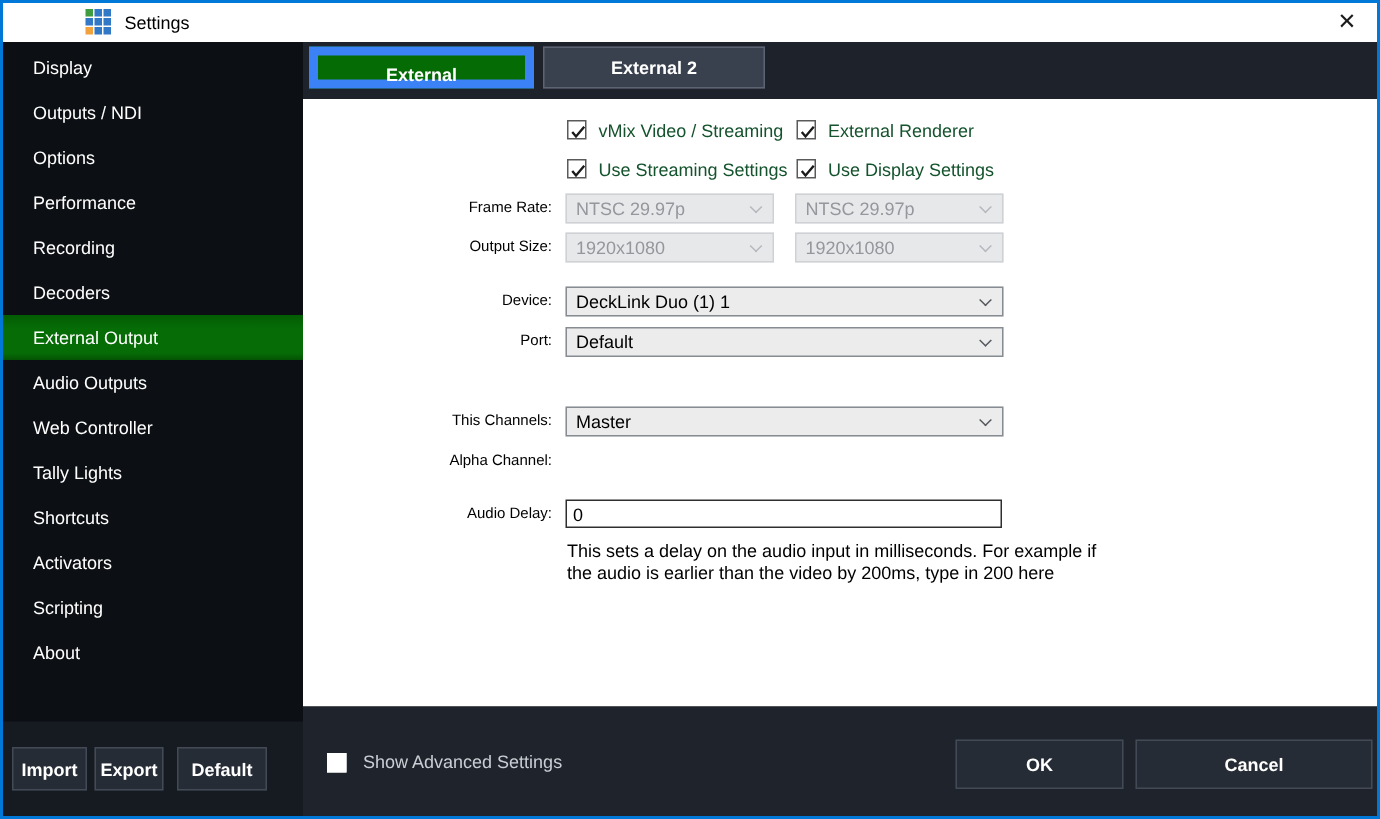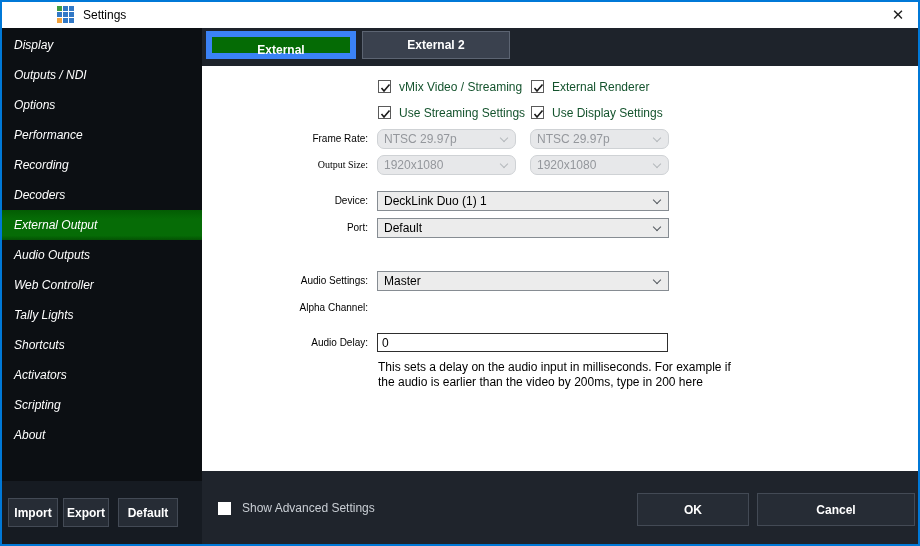--- a/index.html
+++ b/index.html
@@ -31,22 +31,22 @@
     border:none; background:transparent; font-size:15px; line-height:26px;
     color:#1b1b1b; cursor:pointer; font-family:"Liberation Sans",sans-serif;
   }
 
   
   .sidebar {
     position:absolute; left:0; top:26px; width:200px; height:453px;
     background:#0c0f13; padding-top:2px;
   }
   .nav-item {
-    height:30px; line-height:30px; padding-left:12px;
-    font-size:12px; color:#ffffff; cursor:pointer; white-space:nowrap;font-style:italic;
+    height:30px; line-height:30px; padding-left:20px;
+    font-size:12px; color:#ffffff; cursor:pointer; white-space:nowrap;
   }
   .nav-item.selected {
     background:linear-gradient(#035c03, #066c06 30%, #066c06 85%, #045204);
   }
   .sidebar-footer {
     position:absolute; left:0; top:479px; width:200px; height:63px;
     background:#161b22;
   }
   .dark-btn {
     position:absolute; height:29px; background:#262c35; border:1px solid #434a55;
@@ -80,21 +80,21 @@
   .combo {
     position:absolute; height:20px; background:#ececec; border:1px solid #868c92;
     display:flex; align-items:center; padding:0 20px 0 6px; cursor:pointer;
     font-size:12px; color:#000; white-space:nowrap; overflow:hidden;
   }
   .combo .chev {
     position:absolute; right:8px; top:5px; width:6px; height:6px;
     border-right:1px solid #53585e; border-bottom:1px solid #53585e;
     transform:rotate(45deg);
   }
-  .combo.disabled { background:#e7e8ea; border-color:#cfd2d5; color:#94979c; cursor:default;border-radius:7px; }
+  .combo.disabled { background:#e7e8ea; border-color:#cfd2d5; color:#94979c; cursor:default; }
   .combo.disabled .chev { border-color:#b4b8bc; }
 
   .cbox {
     position:absolute; width:13px; height:13px; background:#fff;
     border:1px solid #5a5a5a; cursor:pointer;
   }
   .cbox svg { display:none; position:absolute; left:0px; top:1px; }
   .cbox.checked svg { display:block; }
   .cb-label { position:absolute; height:14px; line-height:14px; font-size:12px; color:#14532d; cursor:default; white-space:nowrap; }
 
@@ -198,21 +198,21 @@
       <span class="form-label" style="top:63px;">Frame Rate:</span>
       <div class="combo disabled" style="left:175px; top:63px; width:139px;">
         <span>NTSC 29.97p</span>
           <i class="chev"></i>
       </div>
       <div class="combo disabled" style="left:328px; top:63px; width:139px;">
         <span>NTSC 29.97p</span>
           <i class="chev"></i>
       </div>
 
-      <span class="form-label" style="top:89px;font-family:Liberation Serif, serif;">Output Size:</span>
+      <span class="form-label" style="top:89px;">Output Size:</span>
       <div class="combo disabled" style="left:175px; top:89px; width:139px;">
         <span>1920x1080</span>
           <i class="chev"></i>
       </div>
       <div class="combo disabled" style="left:328px; top:89px; width:139px;">
         <span>1920x1080</span>
           <i class="chev"></i>
       </div>
 
       <span class="form-label" style="top:125px;">Device:</span>
@@ -220,21 +220,21 @@
         <span>DeckLink Duo (1) 1</span>
           <i class="chev"></i>
       </div>
 
       <span class="form-label" style="top:152px;">Port:</span>
       <div class="combo" style="left:175px; top:152px; width:292px;">
         <span>Default</span>
           <i class="chev"></i>
       </div>
 
-      <span class="form-label" style="top:205px;">Audio Settings:</span>
+      <span class="form-label" style="top:205px;">This Channels:</span>
       <div class="combo" style="left:175px; top:205px; width:292px;">
         <span>Master</span>
           <i class="chev"></i>
       </div>
 
       <span class="form-label" style="top:232px;">Alpha Channel:</span>
 
       <span class="form-label" style="top:267px;">Audio Delay:</span>
       <input class="text-input" style="left: 175px; top: 267px; width: 291px;" value="0">
 

